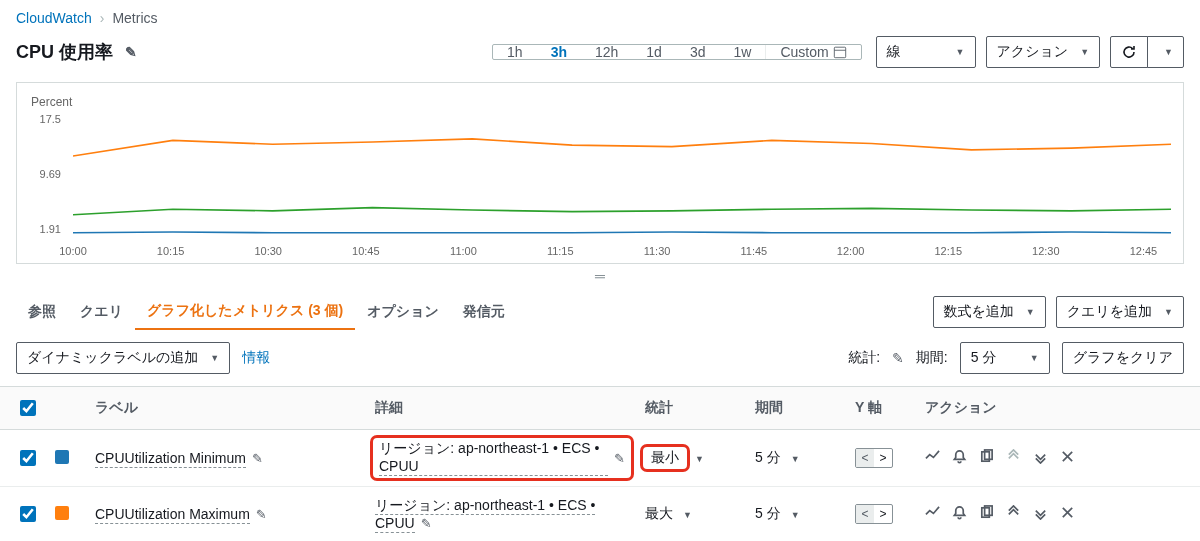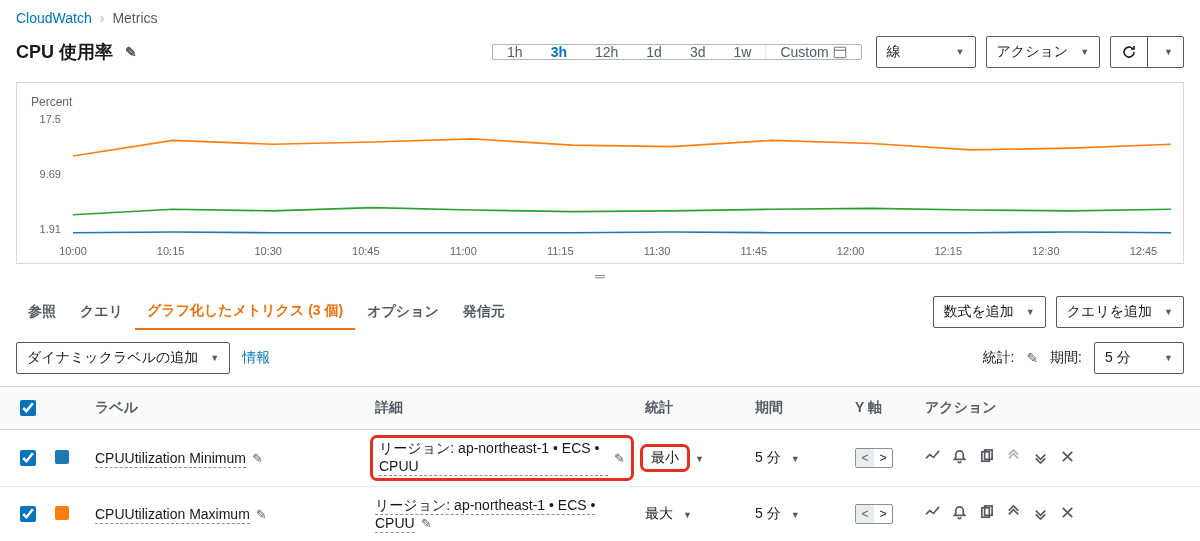--- a/index.html
+++ b/index.html
@@ -217,20 +217,23 @@
   <div class="btn caret">
       <span>ダイナミックラベルの追加</span>
     </div>
   <a class="info-link">情報</a>
   <div class="spacer"></div>
   <span class="lbl">統計:</span>
   <span style="color:#545b64">✎</span>
   <span class="lbl">期間:</span>
   <div class="select caret">
       <span>5 分</span>
+    </div>
+  <div class="btn">
+      <span>グラフをクリア</span>
     </div>
 </div>
 
 <table>
   <thead>
     <tr>
       <th><input type="checkbox" class="cb" checked="" style=""></th>
       <th></th>
       <th>ラベル</th>
       <th>詳細</th>

